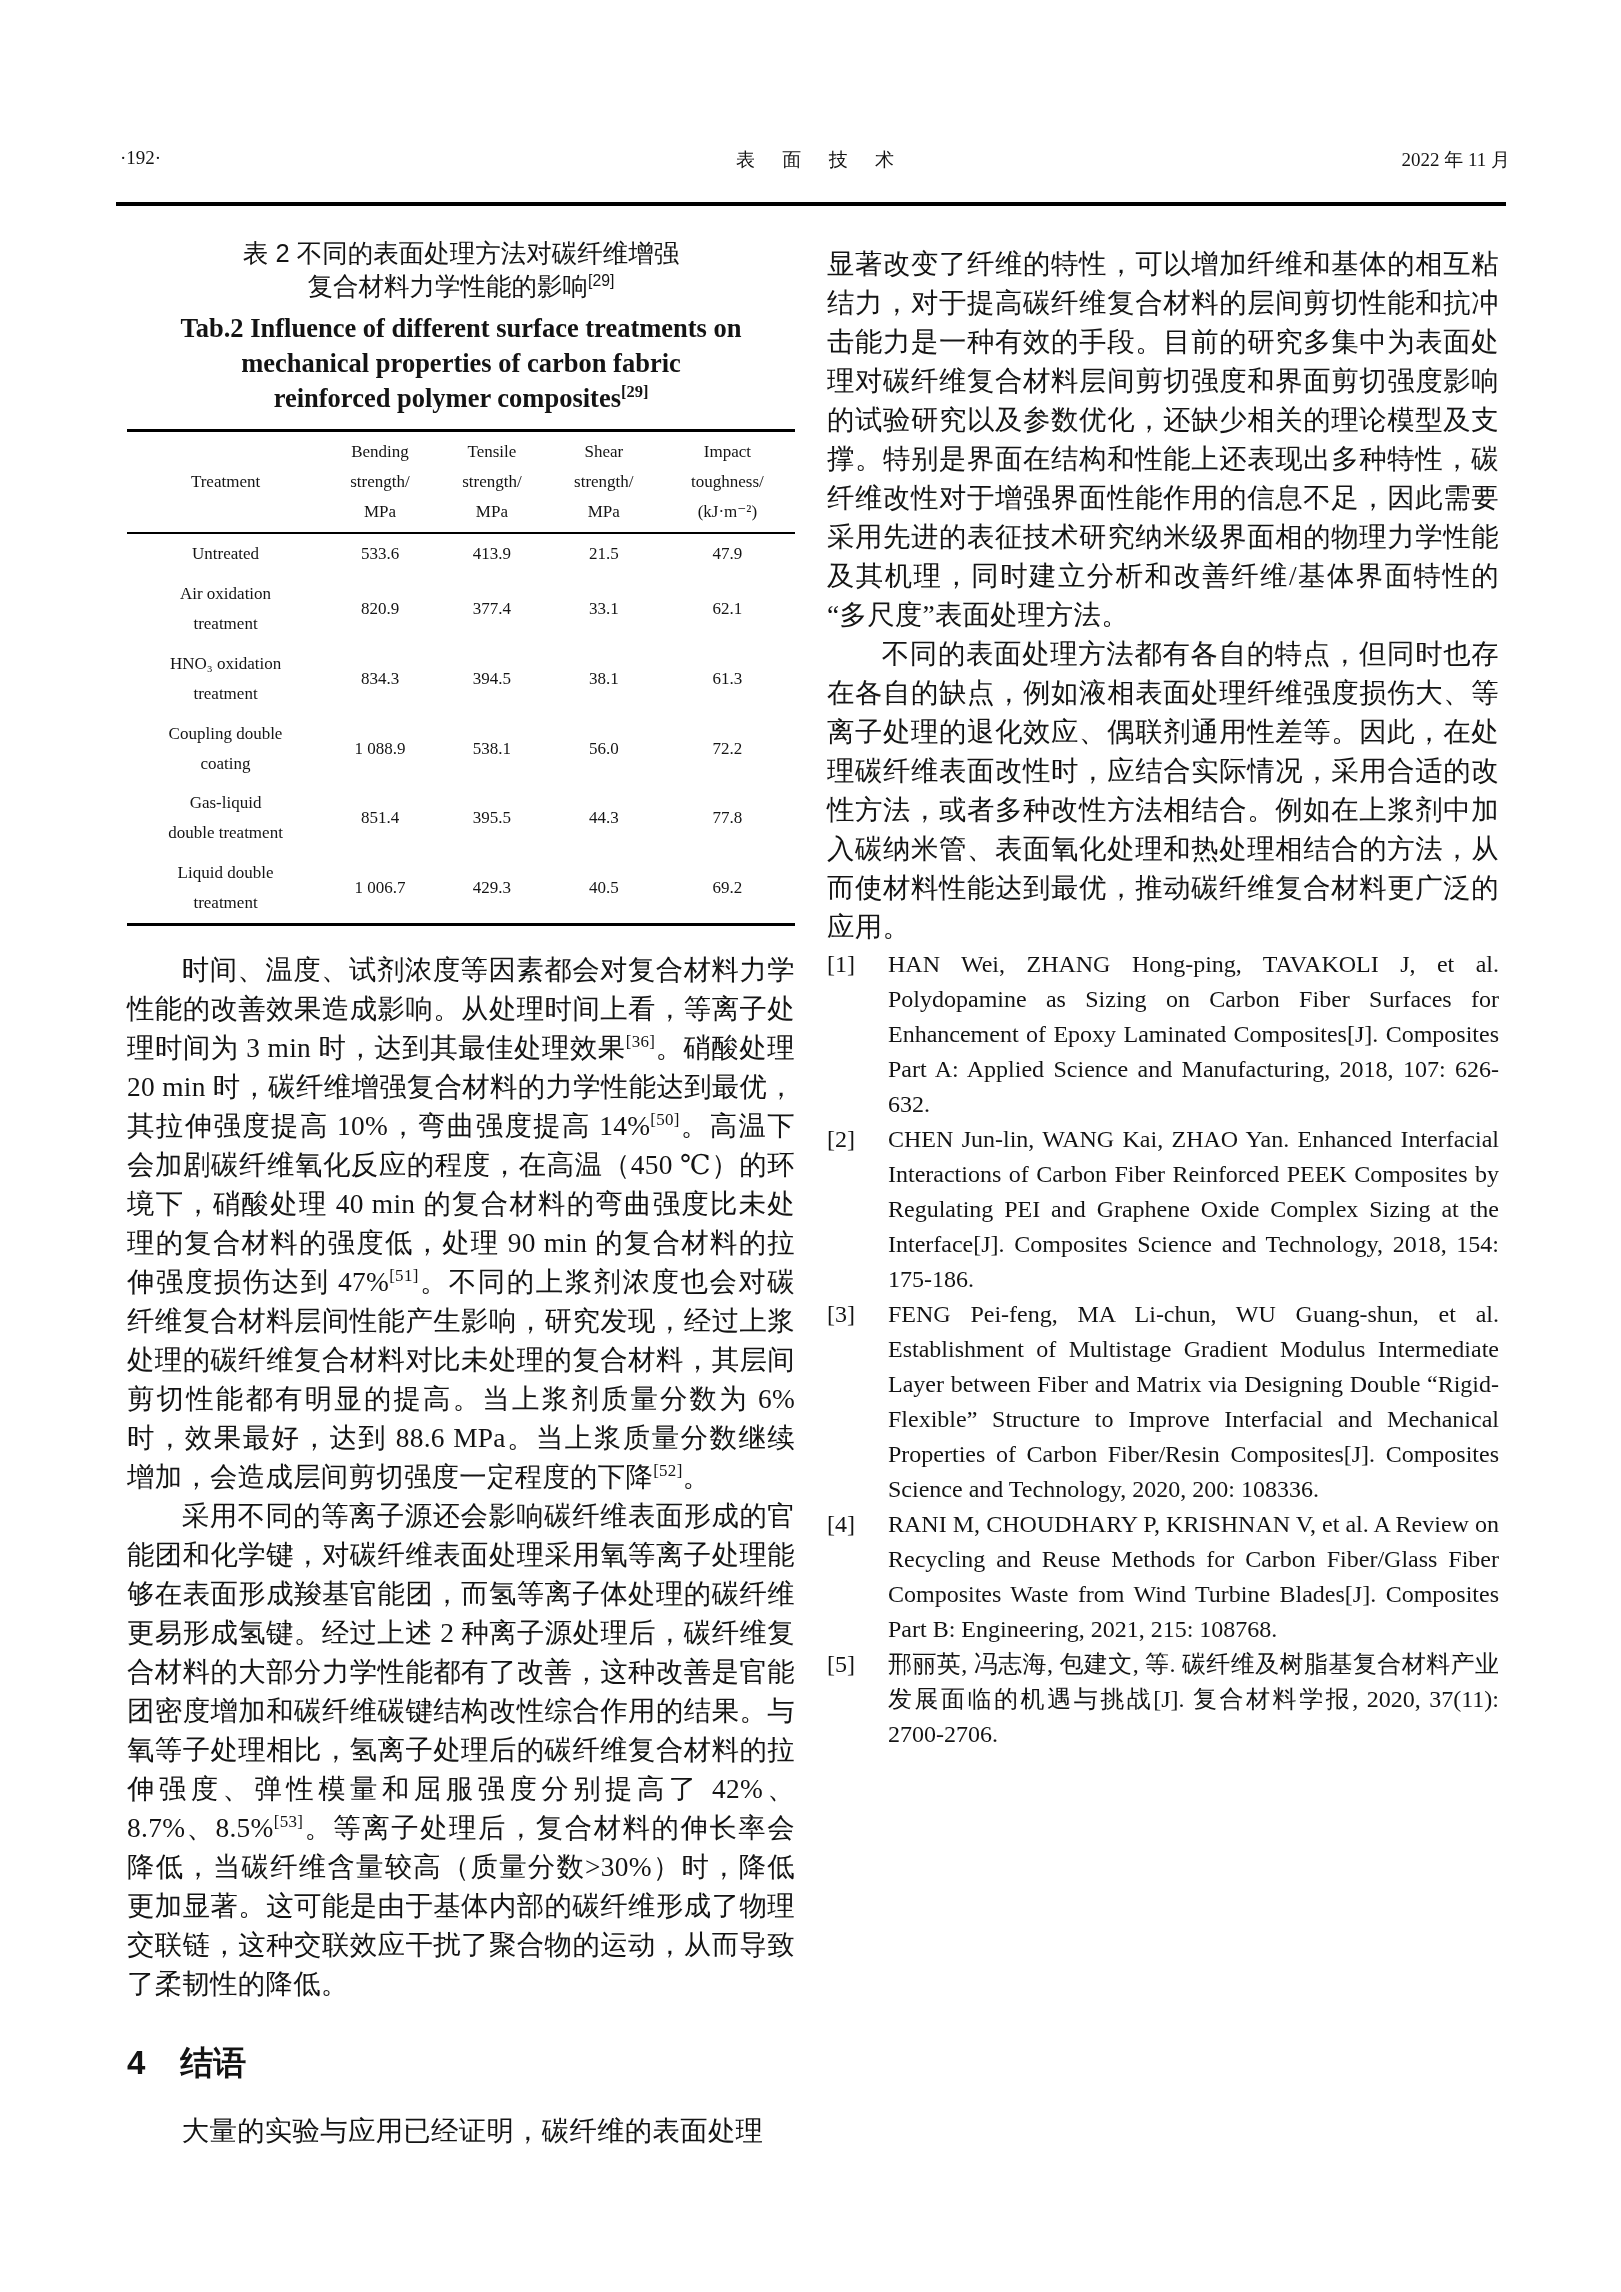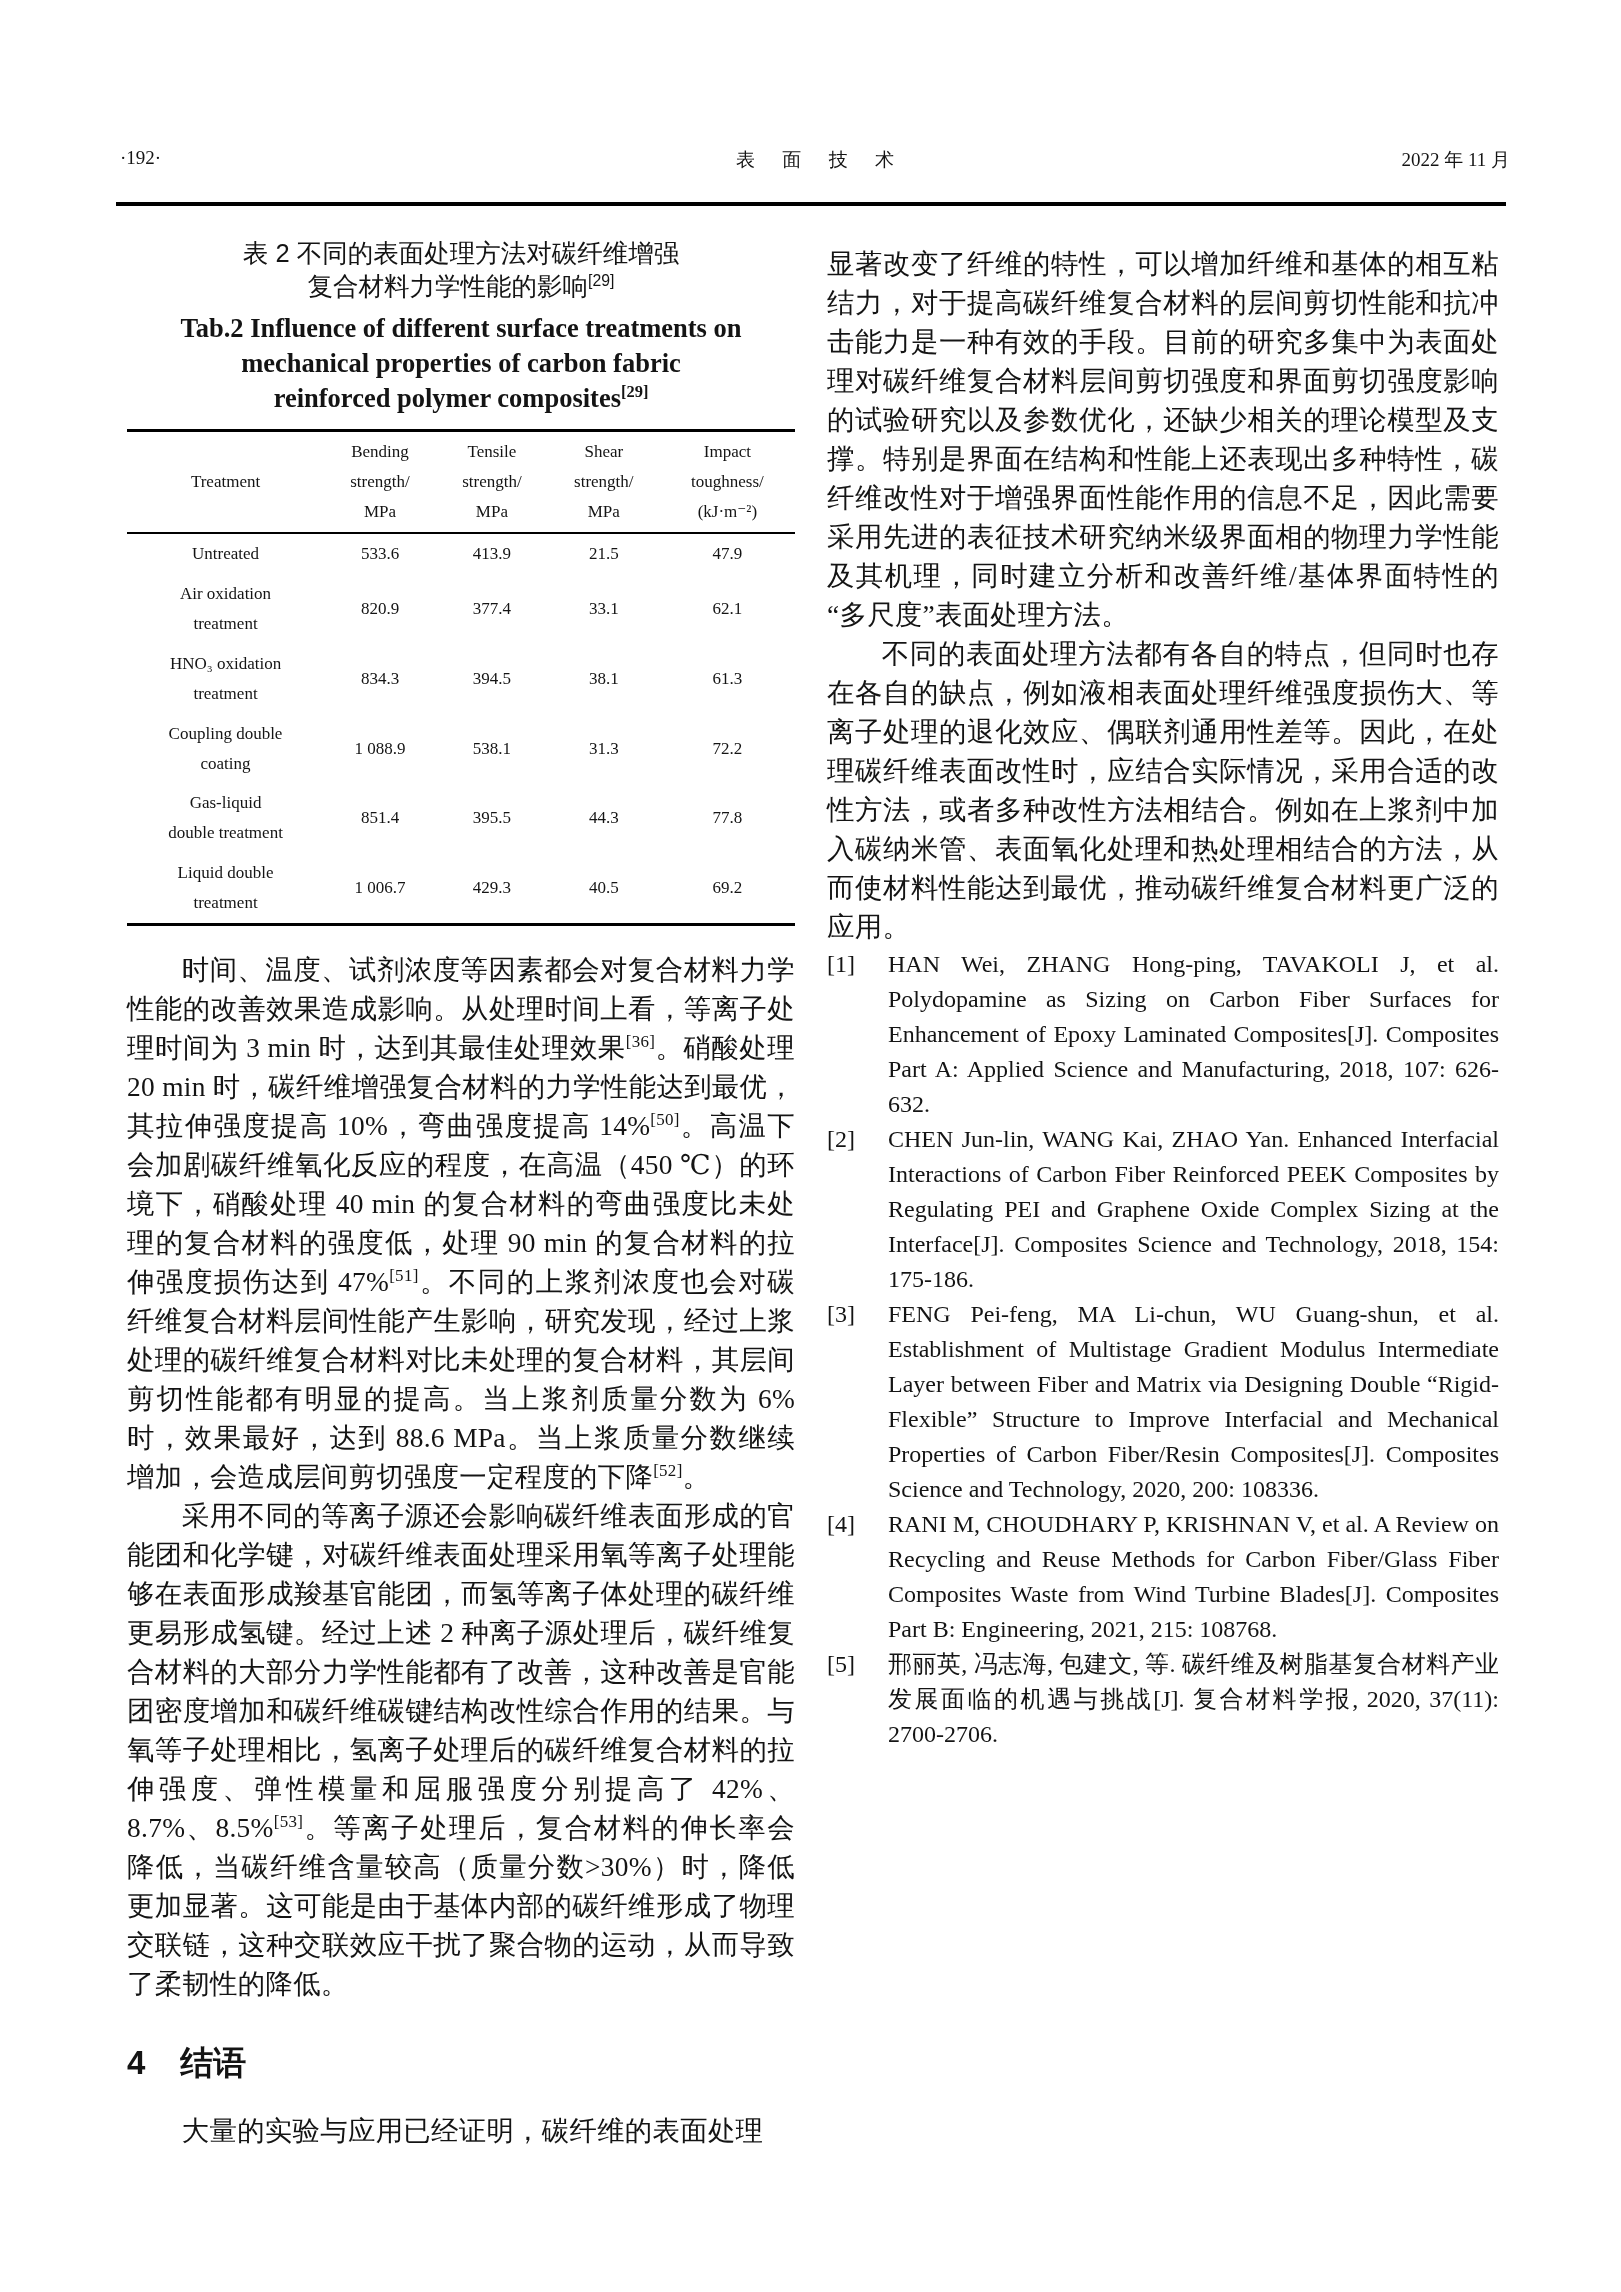--- a/index.html
+++ b/index.html
@@ -125,21 +125,21 @@
             <td>834.3</td>
             <td>394.5</td>
             <td>38.1</td>
             <td>61.3</td>
           </tr>
           <tr>
             <td>Coupling double
 coating</td>
             <td>1 088.9</td>
             <td>538.1</td>
-            <td>31.3</td>
+            <td>56.0</td>
             <td>72.2</td>
           </tr>
           <tr>
             <td>Gas-liquid
 double treatment</td>
             <td>851.4</td>
             <td>395.5</td>
             <td>44.3</td>
             <td>77.8</td>
           </tr>

